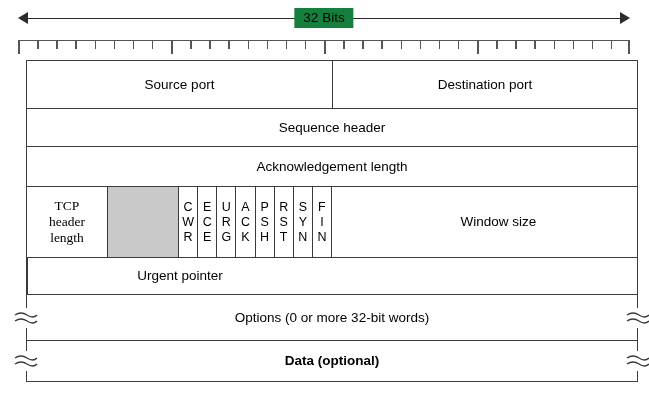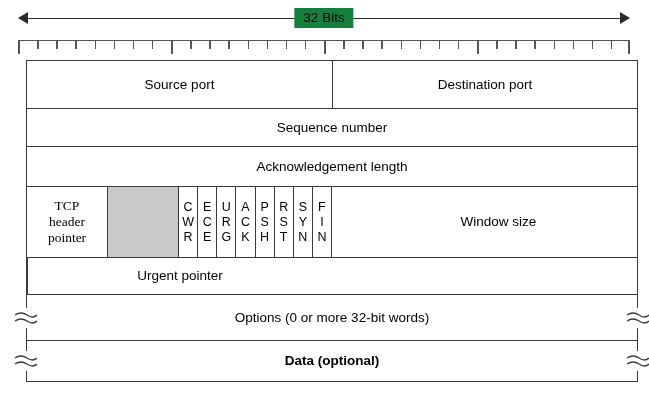--- a/index.html
+++ b/index.html
@@ -229,32 +229,32 @@
     </div>
 
   <div id="frame">
 
     <div class="row h48">
       <div class="cell half">Source port</div>
       <div class="cell half divider">Destination port</div>
     </div>
 
     <div class="row h38">
-      <div class="cell full">Sequence number</div>
+      <div class="cell full">Sequence header</div>
     </div>
 
     <div class="row h40">
       <div class="cell full">Acknowledgement length</div>
     </div>
 
     <div class="row h71">
       <div class="cell cell-hdrlen">
         <span>TCP</span>
         <span>header</span>
-        <span>pointer</span>
+        <span>length</span>
       </div>
       <div class="cell cell-reserved"></div>
 
       <div class="flags-group">
         <div class="flag-cell">
           <span>C</span>
           <span>W</span>
           <span>R</span>
         </div>
         <div class="flag-cell">

